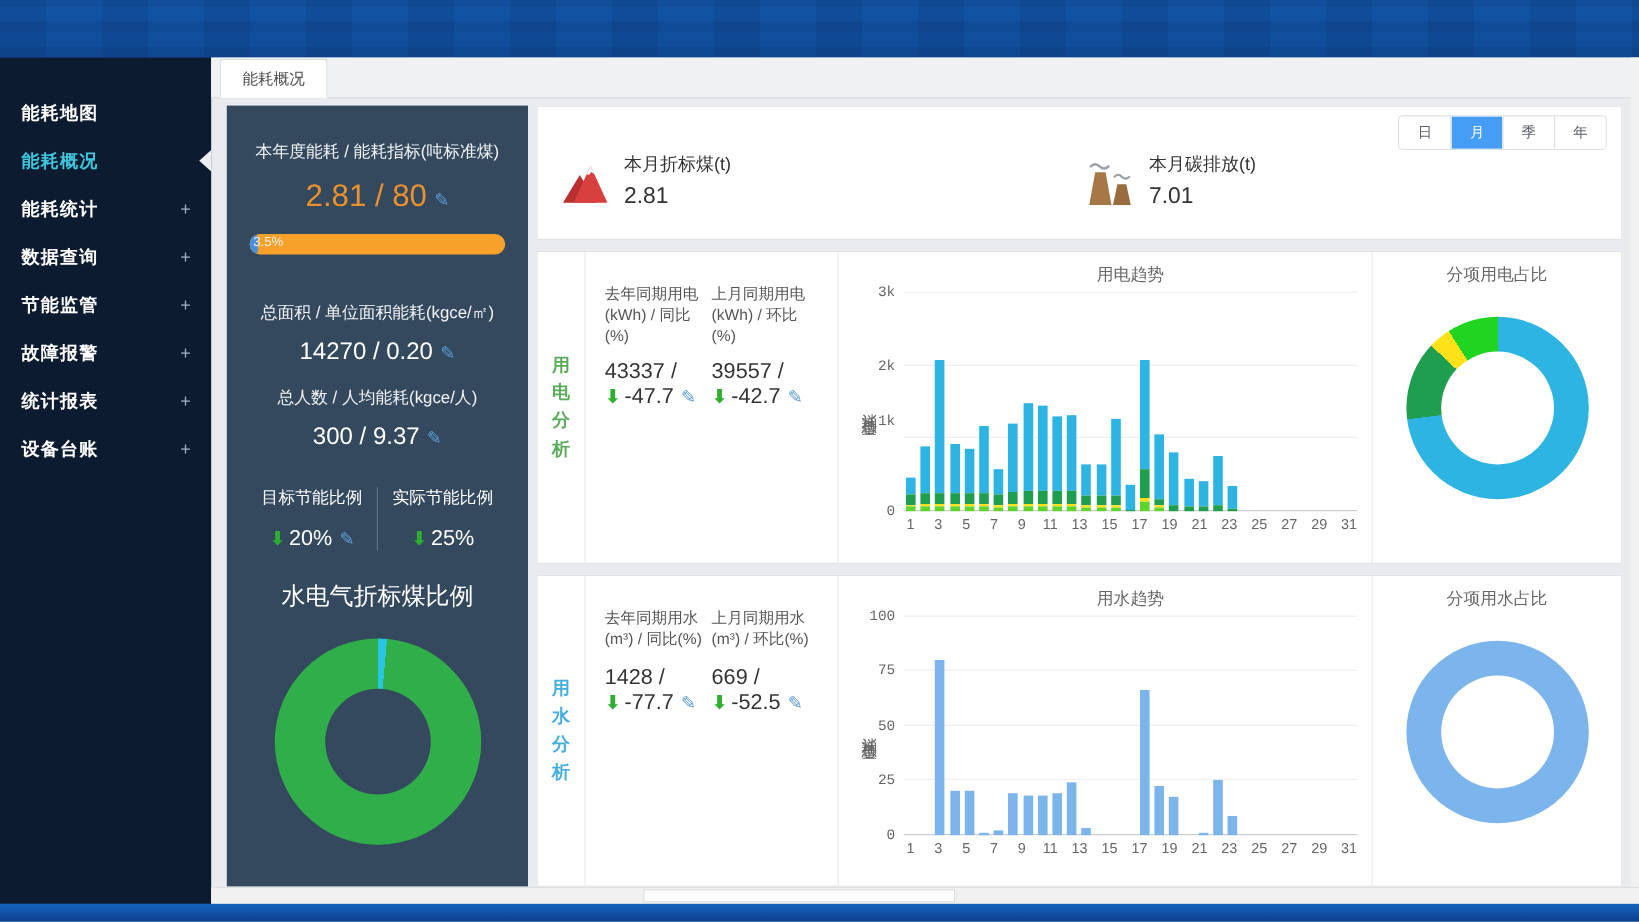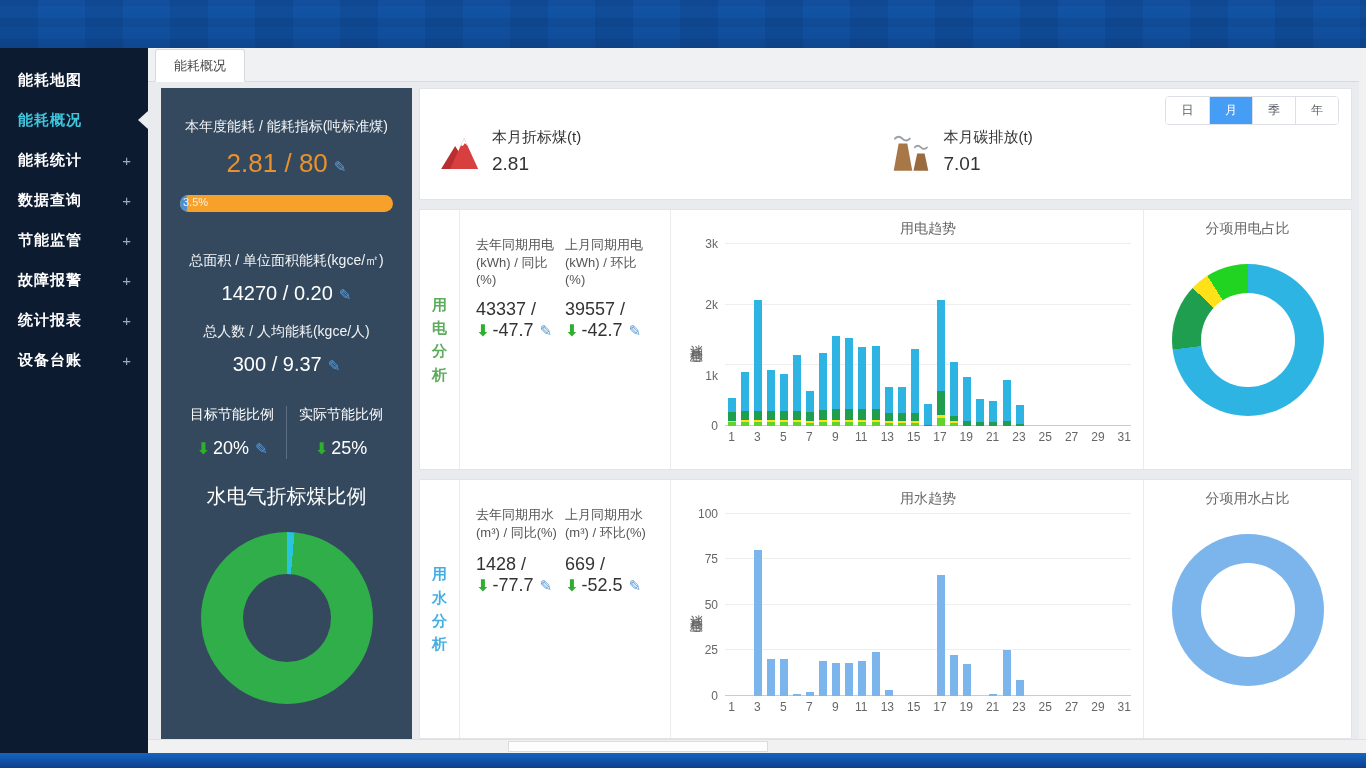--- a/index.html
+++ b/index.html
@@ -12,21 +12,21 @@
       repeating-linear-gradient(0deg, rgba(10,40,90,.12) 0 9px, rgba(0,0,0,0) 9px 21px),
       linear-gradient(#1354a6,#0f4c98);
   }
   .desktop-bottom {
     height:15px;
     background:linear-gradient(#1565c0,#0d3f8d);
   }
   .app { display:flex; height:705px; }
 
   
-  .sidebar { width:148px; background:#0d1b31; padding-top:12px; flex-shrink:0; }
+  .sidebar { width:176px; background:#0d1b31; padding-top:26px; flex-shrink:0; }
   .sidebar-item {
     position:relative; height:40px; display:flex; align-items:center;
     padding:0 16px 0 18px; color:#ffffff; font-size:15px; font-weight:bold;
     letter-spacing:1px; cursor:pointer; justify-content:space-between;
   }
   .sidebar-item .plus { color:#9fb0c4; font-weight:normal; font-size:15px; }
   .sidebar-item.active { color:#3fc6dc; }
   .sidebar-item.active::after {
     content:""; position:absolute; right:0; top:50%; transform:translateY(-50%);
     border-top:9px solid transparent; border-bottom:9px solid transparent;
@@ -99,21 +99,21 @@
     display:flex; flex-direction:row; justify-content:space-around; padding:26px 16px; 
   }
   .stat-label { font-size:13px; color:#555; }
   .stat-value { font-size:18px; color:#333; margin-top:12px; }
 
   .chart-col { flex:1; position:relative; min-width:0; padding:10px 12px 4px 54px; }
   .chart-title { text-align:center; font-size:14px; color:#666; height:22px; }
   .plot { position:relative; height:182px; margin-top:2px; }
   .gridline { position:absolute; left:0; right:0; border-top:1px solid #eeeeee; }
   .gridline.zero { border-top:1px solid #cccccc; }
-  .ytick { position:absolute; right:calc(100% + 7px); transform:translateY(-50%); font-size:12px; color:#666; white-space:nowrap; }
+  .ytick { position:absolute; right:calc(100% + 7px); transform:translateY(-50%); font-size:12px; color:#666; white-space:nowrap;font-family:Liberation Mono, monospace; }
   .bars { position:absolute; left:0; right:0; top:0; bottom:0; display:flex; align-items:flex-end; }
   .bar-slot { flex:1; height:100%; display:flex; flex-direction:column-reverse; align-items:center; }
   .bar-seg { width:8px; }
   .x-labels { display:flex; margin-top:4px; }
   .x-label { flex:1; text-align:center; font-size:12px; color:#666; }
   .y-name {
     position:absolute; left:16px; top:50%; transform:translateY(-60%);
     writing-mode:vertical-lr; font-size:13px; color:#666; letter-spacing:2px;
   }
   .donut-col { width:208px; flex-shrink:0; border-left:1px solid #ebebeb; padding-top:10px; text-align:center; }
@@ -264,21 +264,21 @@
               </div>
             </div>
           </div>
           <div class="chart-col">
             <div class="chart-title">用电趋势</div>
             <div class="y-name">消耗总量</div>
             <div class="plot" id="elec-plot">
                 <div class="gridline zero" style="bottom: 0px;"></div>
                 <div class="ytick" style="bottom: 0px; transform: translateY(50%);">0</div>
                 <div class="gridline" style="bottom: 60.6667px;"></div>
-                <div class="ytick" style="bottom: 50px; transform: translateY(50%);">1k</div>
+                <div class="ytick" style="bottom: 75px; transform: translateY(50%);">1k</div>
                 <div class="gridline" style="bottom: 121.333px;"></div>
                 <div class="ytick" style="bottom: 121.333px; transform: translateY(50%);">2k</div>
                 <div class="gridline" style="bottom: 182px;"></div>
                 <div class="ytick" style="bottom: 182px; transform: translateY(50%);">3k</div>
                 <div class="bars">
                   <div class="bar-slot">
                     <div class="bar-seg" style="height: 3.64px; background: rgb(95, 213, 44);"></div>
                     <div class="bar-seg" style="height: 1.82px; background: rgb(255, 225, 26);"></div>
                     <div class="bar-seg" style="height: 8.49333px; background: rgb(31, 158, 79);"></div>
                     <div class="bar-seg" style="height: 13.65px; background: rgb(45, 180, 226);"></div>

